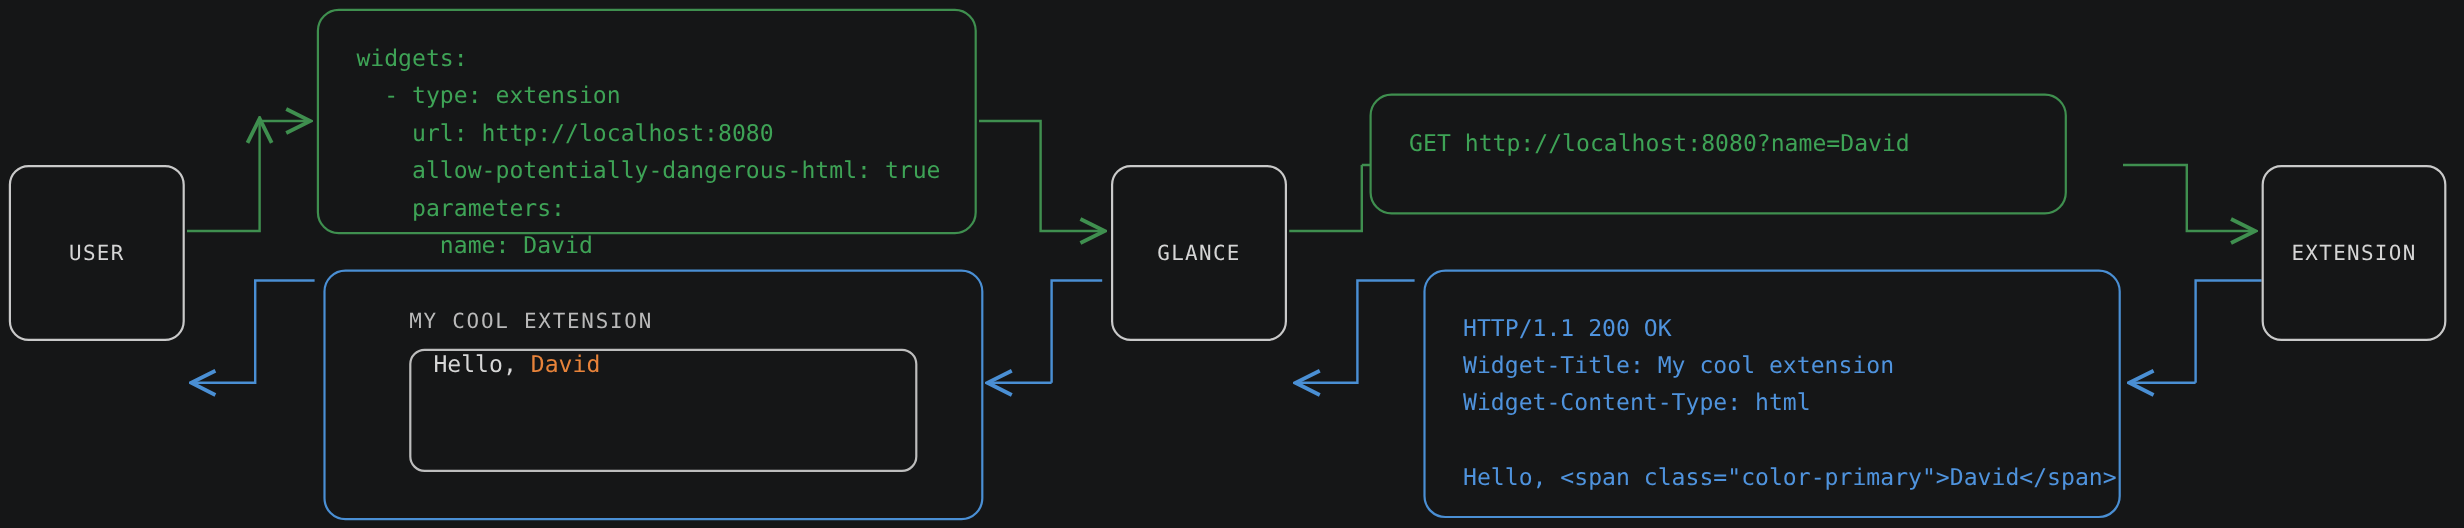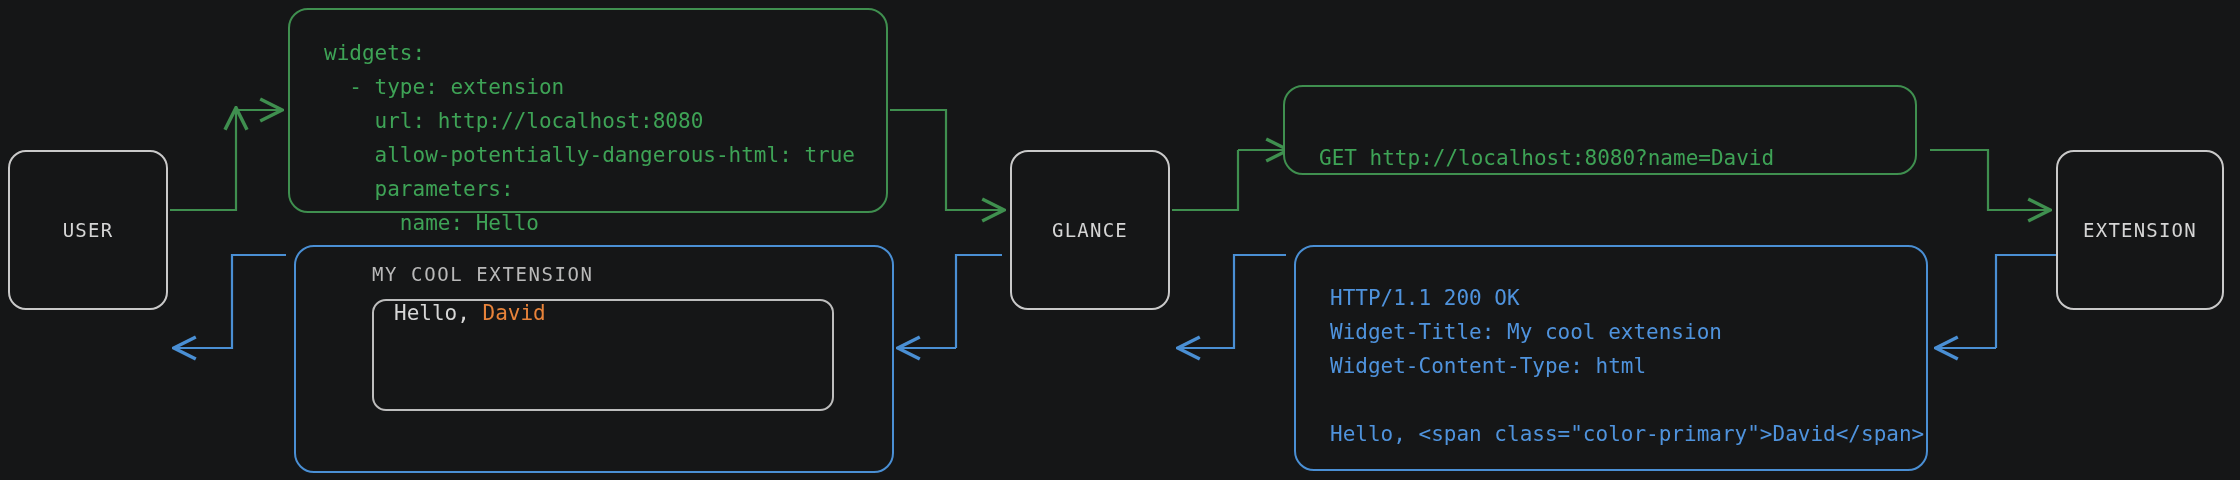--- a/index.html
+++ b/index.html
@@ -40,22 +40,22 @@
   .code {
     font-family: "DejaVu Sans Mono", monospace;
     font-size: 21px;
     line-height: 1.62;
     white-space: pre;
   }
   .code.green { color: #3ea356; }
   .code.blue  { color: #4f93dd; }
 
   #panel-yaml    { left: 288px;  top: 8px;   width: 600px; height: 205px; }
-  #panel-request { left: 1283px; top: 85px;  width: 634px; height: 90px; padding-top: 54px; }
-  #panel-render  { left: 294px;  top: 245px; width: 600px; height: 228px; padding: 4px 30px; }
+  #panel-request { left: 1245px; top: 85px;  width: 634px; height: 110px; padding-top: 26px; }
+  #panel-render  { left: 294px;  top: 245px; width: 600px; height: 228px; padding: 22px 30px; }
   #panel-response{ left: 1294px; top: 245px; width: 634px; height: 226px; padding: 34px 34px; }
 
   #widget-title {
     color: #b9b9b9;
     font-family: "DejaVu Sans Mono", monospace;
     font-size: 19px;
     letter-spacing: 1.6px;
     margin: 12px 0 14px 46px;
   }
   #widget-card {
@@ -118,21 +118,21 @@
   <div class="node" id="node-extension">
     <span>EXTENSION</span>
   </div>
 
   <div class="panel green" id="panel-yaml">
     <div class="code green">widgets:
   - type: extension
     url: http://localhost:8080
     allow-potentially-dangerous-html: true
     parameters:
-      name: Hello</div>
+      name: David</div>
   </div>
 
   <div class="panel green" id="panel-request">
     <div class="code green">GET http://localhost:8080?name=David</div>
   </div>
 
   <div class="panel blue" id="panel-response">
     <div class="code blue">HTTP/1.1 200 OK
 Widget-Title: My cool extension
 Widget-Content-Type: html

